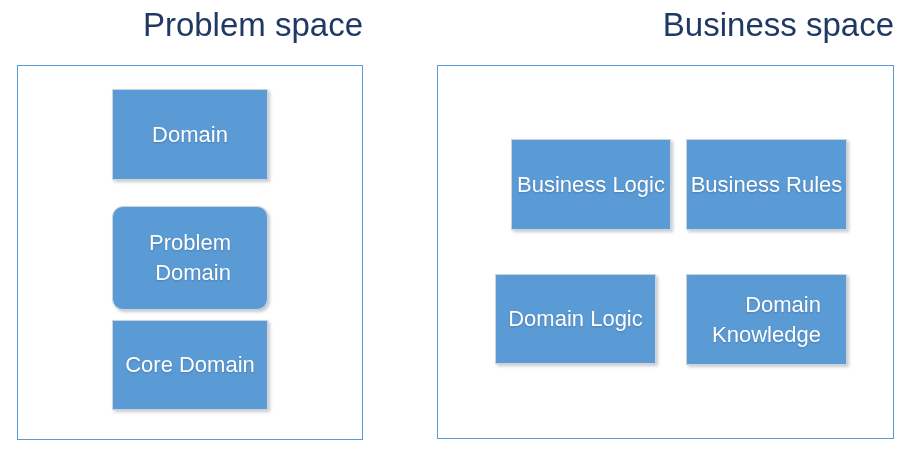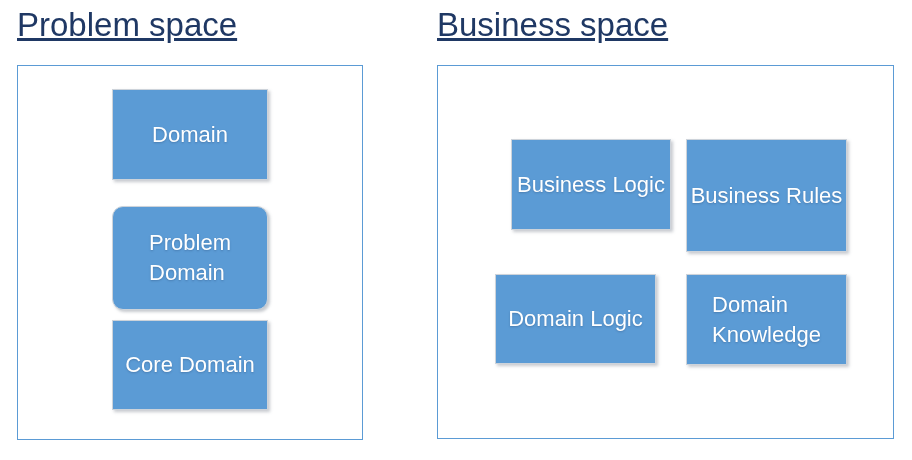--- a/index.html
+++ b/index.html
@@ -10,40 +10,39 @@
   }
   .canvas {
     position: relative;
     width: 912px;
     height: 460px;
     background: var(--bg, #ffffff);
     overflow: hidden;
   }
   .space-title {
     position: absolute;
-    text-align: left;
+    text-align: right;
     font-size: 33px;
     line-height: 40px;
     color: var(--title-color, #1f3864);
     letter-spacing: 0px;
-    text-decoration: underline;
   }
   .space-container {
     position: absolute;
     box-sizing: border-box;
     border: 1px solid var(--container-border, #5b9bd5);
     background: transparent;
   }
   .node-box {
     position: absolute;
     box-sizing: border-box;
     display: flex;
     align-items: center;
     justify-content: center;
-    text-align: left;
+    text-align: right;
     background: var(--box-fill, #5b9bd5);
     border: 1px solid var(--box-border, #cdd3da);
     box-shadow: 2px 2px 3px rgba(130, 138, 148, 0.45);
     color: var(--box-text, #ffffff);
     font-size: 22px;
     line-height: 30px;
     white-space: pre-line;
     text-shadow: 0 1px 2px rgba(40, 70, 110, 0.35);
   }
 </style>
@@ -62,20 +61,20 @@
 
   <div class="node-box" style="left:112px; top:89px; width:156px; height:91px;">Domain</div>
 
   <div class="node-box" style="left:112px; top:206px; width:156px; height:104px;border-radius:11px;">Problem
 Domain</div>
 
   <div class="node-box" style="left:112px; top:320px; width:156px; height:90px;">Core Domain</div>
 
   <div class="node-box" style="left:495px; top:139px; width:160px; height:91px;margin-left:16px;">Business Logic</div>
 
-  <div class="node-box" style="left:686px; top:139px; width:161px; height:113px;">Business Rules</div>
+  <div class="node-box" style="left:686px; top:139px; width:161px; height:91px;">Business Rules</div>
 
   <div class="node-box" style="left:495px; top:274px; width:161px; height:90px;">Domain Logic</div>
 
   <div class="node-box" style="left:686px; top:274px; width:161px; height:91px;">Domain
 Knowledge</div>
 
 </div>
 
 </body></html>

